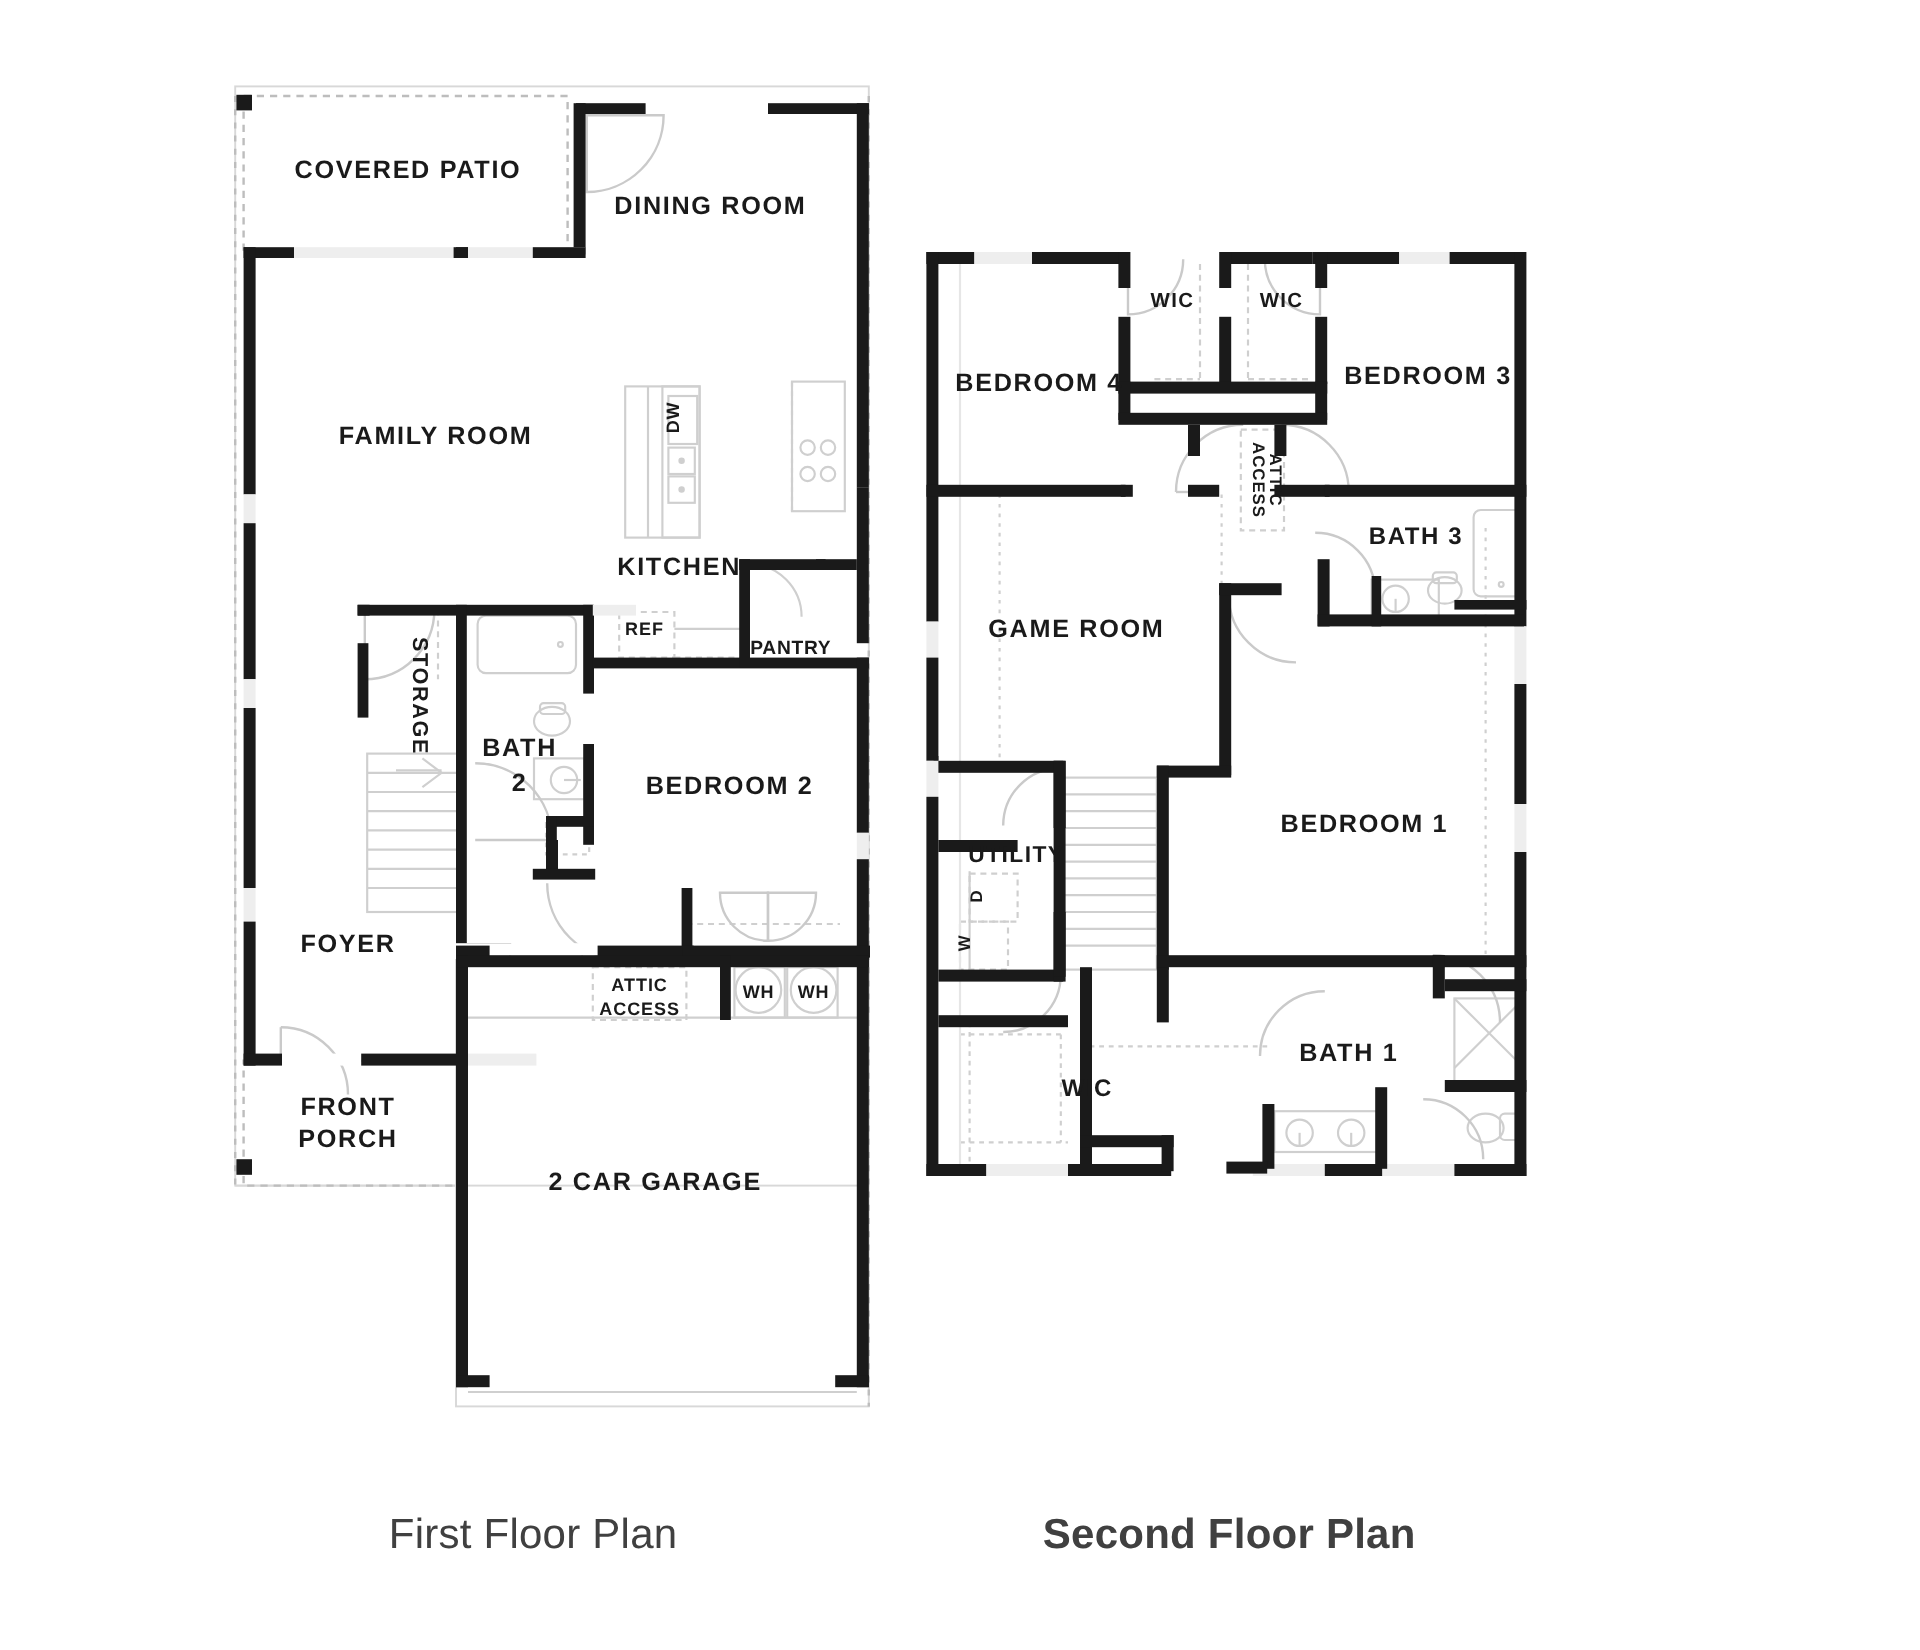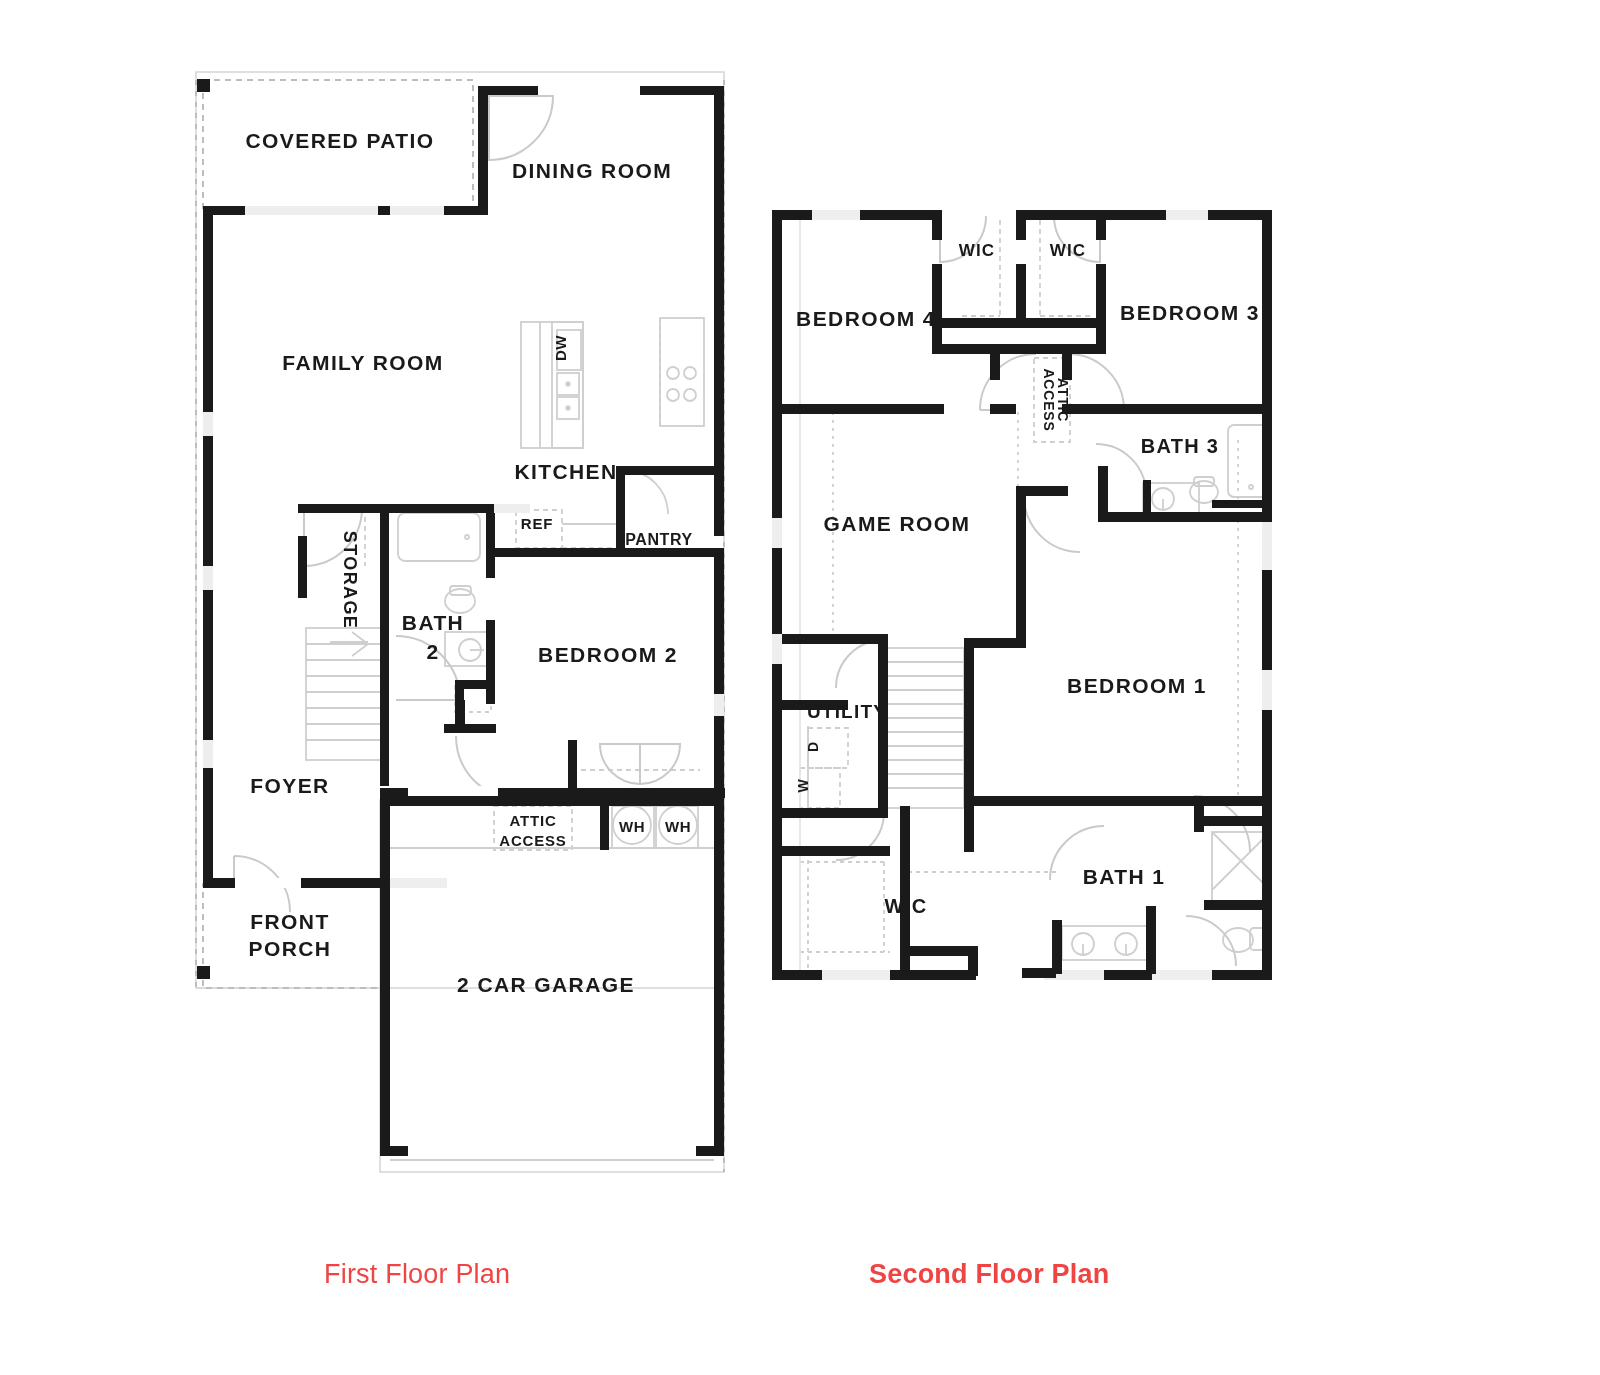--- a/index.html
+++ b/index.html
@@ -8,22 +8,22 @@
     background:#ffffff;
     font-family:"Liberation Sans", sans-serif;
     overflow:hidden;
     position:relative;
   }
   #stage{position:absolute;left:0;top:0;width:1600px;height:1375px;}
   svg{display:block;}
   .cap{
     position:absolute;
     font-family:"Liberation Sans", sans-serif;
-    font-size:27px;
-    color:#ef4444;
+    font-size:35px;
+    color:#404040;
     letter-spacing:0.2px;
     white-space:nowrap;
     text-align:center;
   }
   #cap-first{left:324px;top:1259px;}
   #cap-second{left:869px;top:1259px;font-weight:bold;}
 </style>
 </head>
 <body>
 

